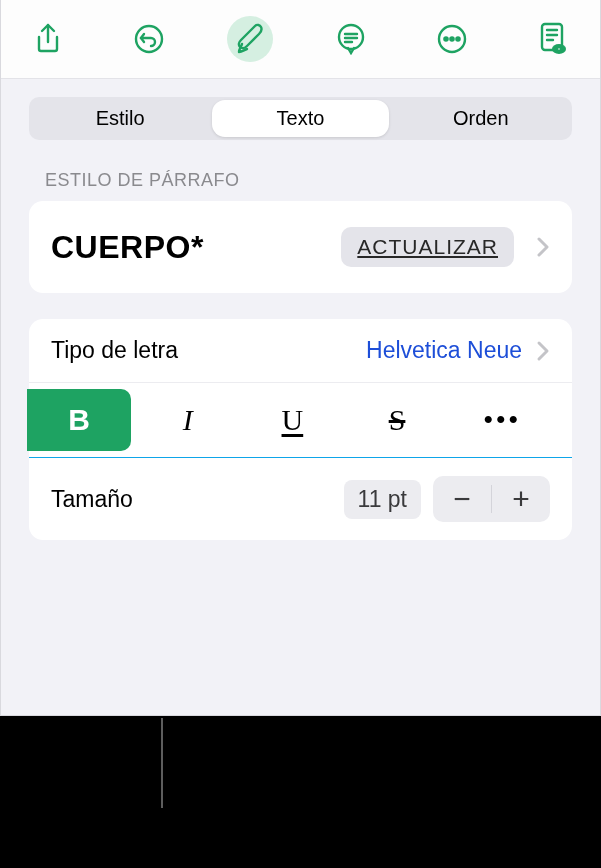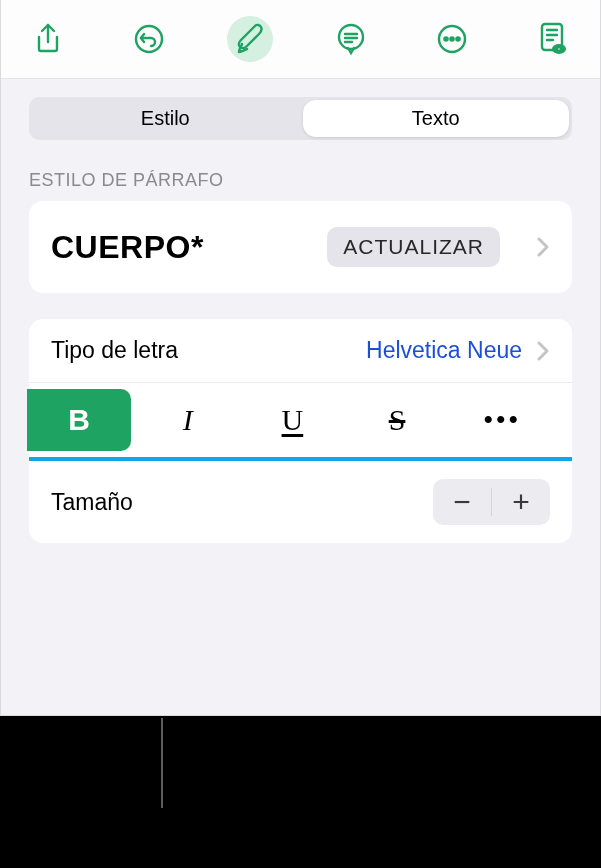--- a/index.html
+++ b/index.html
@@ -61,70 +61,71 @@
       background: #fff;
       box-shadow: 0 1px 3px rgba(0,0,0,0.12);
       font-weight: 500;
       border-radius: 13px;
     }
     .section-label {
       text-transform: uppercase;
       color: #8a8a8e;
       font-size: 18px;
       letter-spacing: 0.5px;
-      padding: 18px 28px 10px;
+      padding: 18px 44px 10px;
     }
     .card {
       background: #fff;
       margin: 0 28px;
       border-radius: 14px;
     }
     .style-row {
       display: flex;
       align-items: center;
       padding: 26px 22px;
-      gap: 36px;
+      gap: 22px;
     }
     .style-name {
       font-size: 32px;
       font-weight: 800;
       letter-spacing: 0.5px;
       flex: 1;
     }
     .update-btn {
       background: #e4e4ea;
       border: none;
       padding: 8px 16px;
       border-radius: 10px;
       font-size: 21px;
       font-weight: 500;
       letter-spacing: 1px;
       color: #282828;
       cursor: pointer;
+      text-decoration: underline;
     }
     .chevron {
       width: 14px;
       height: 22px;
       flex-shrink: 0;
     }
     .chevron svg { stroke: #c4c4c8; }
     .group {
       background: #fff;
       margin: 26px 28px 0;
       border-radius: 14px;
       overflow: visible;
     }
     .row {
       display: flex;
       align-items: center;
       padding: 18px 22px;
       font-size: 23px;
       color: #000;
       gap: 14px;
-      border-top: 4px solid #0ea5e9;
+      border-top: 1px solid #0ea5e9;
     }
     .row:first-child { border-top: none; }
     .row-label { flex: 1; }
     .row-value { color: #1d4ed8; font-size: 23px; }
     .format-row {
       display: flex;
       align-items: center;
       justify-content: space-between;
       padding: 6px 22px 6px 0;
       border-top: 1px solid #ececf0;
@@ -248,20 +249,21 @@
         <ellipse cx="21" cy="27" rx="7" ry="5" fill="#1ea362" stroke="none"></ellipse>
         <circle cx="21" cy="27" r="2" fill="#fff"></circle>
       </svg>
     </div>
   </div>
 
   <div class="seg-wrapper">
     <div class="segmented">
       <div class="seg-item">Estilo</div>
       <div class="seg-item active">Texto</div>
+      <div class="seg-item">Orden</div>
     </div>
   </div>
 
   <div class="section-label">Estilo de párrafo</div>
 
   <div class="card">
     <div class="style-row">
       <div class="style-name">CUERPO*</div>
       <button class="update-btn">ACTUALIZAR</button>
       <div class="chevron">
@@ -288,20 +290,21 @@
       <div class="fmt-btn bold">B</div>
       <div class="fmt-btn" style="font-style:italic;">I</div>
       <div class="fmt-btn" style="text-decoration:underline; text-underline-offset:4px;">U</div>
       <div class="fmt-btn" style="text-decoration:line-through;">S</div>
       <div class="fmt-btn more">•••</div>
     </div>
 
     <div class="row">
       <div class="row-label">Tamaño</div>
       <div class="size-controls">
+        <div class="size-display">11 pt</div>
         <div class="stepper">
           <div class="stepper-btn">−</div>
           <div class="stepper-sep"></div>
           <div class="stepper-btn">+</div>
         </div>
       </div>
     </div>
 
 
 

